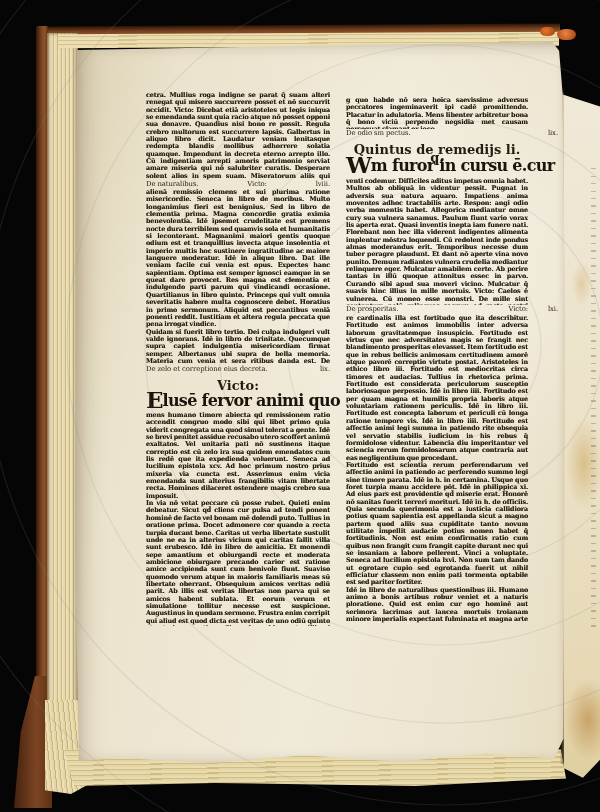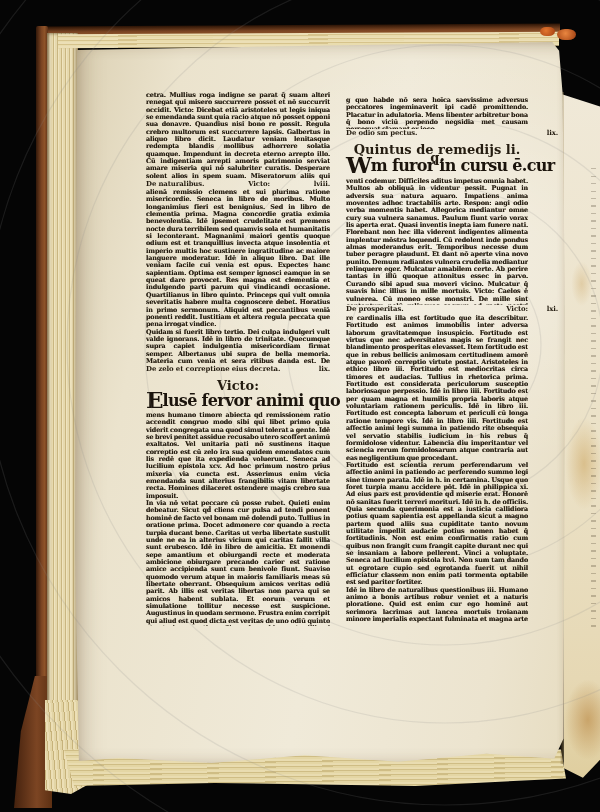--- a/index.html
+++ b/index.html
@@ -59,21 +59,21 @@
 
   .col{position:absolute;}
   .col-left{left:72px;top:50px;width:184px;}
   .col-right{left:272px;top:55px;width:182px;}
 
   .body{font-size:6.4px;line-height:7.35px;font-weight:700;color:#241c10;text-align:justify;
         letter-spacing:-0.15px;word-spacing:-0.6px;overflow:hidden;
         text-shadow:0 0 0.4px rgba(36,28,16,.55);}
   .body p{margin:0;}
   .label-row{display:flex;justify-content:space-between;align-items:baseline;position:relative;
-        font-size:6.9px;font-weight:700;color:#241c10;height:9px;line-height:8px;letter-spacing:-0.1px;}
+        font-size:6.9px;font-weight:400;color:#241c10;height:9px;line-height:8px;letter-spacing:-0.1px;}
   .center-line{text-align:center;font-size:13px;font-weight:700;color:#241c10;height:8px;line-height:8px;margin-top:9px;}
   .heading{font-size:16px;line-height:20px;font-weight:700;letter-spacing:-0.7px;color:#1b140c;
         text-align:center;white-space:nowrap;height:22px;overflow:visible;}
   .heading .init{font-size:23px;letter-spacing:-1px;vertical-align:-2px;}
   .folio-out{position:absolute;right:-30px;top:0;}
 
   
   .rings{position:absolute;left:0;top:0;pointer-events:none;}
 </style>
 </head>

